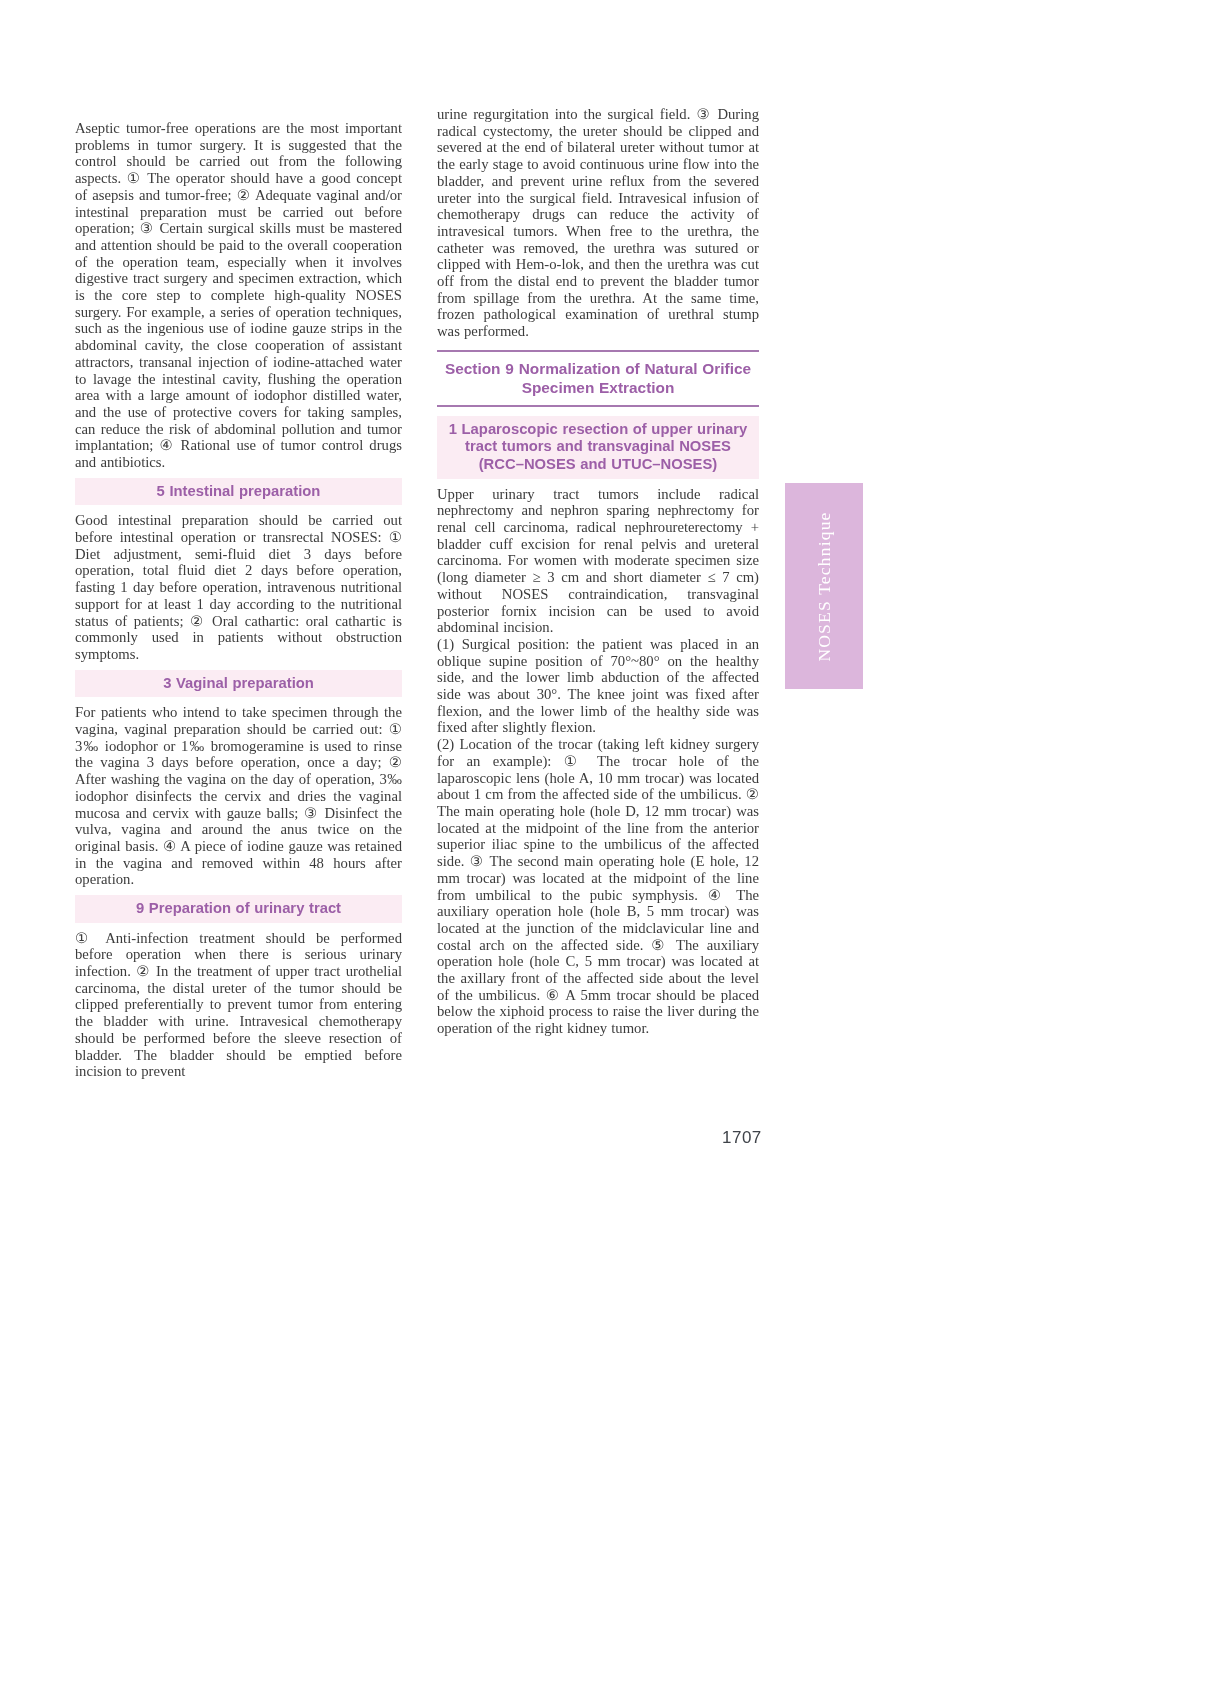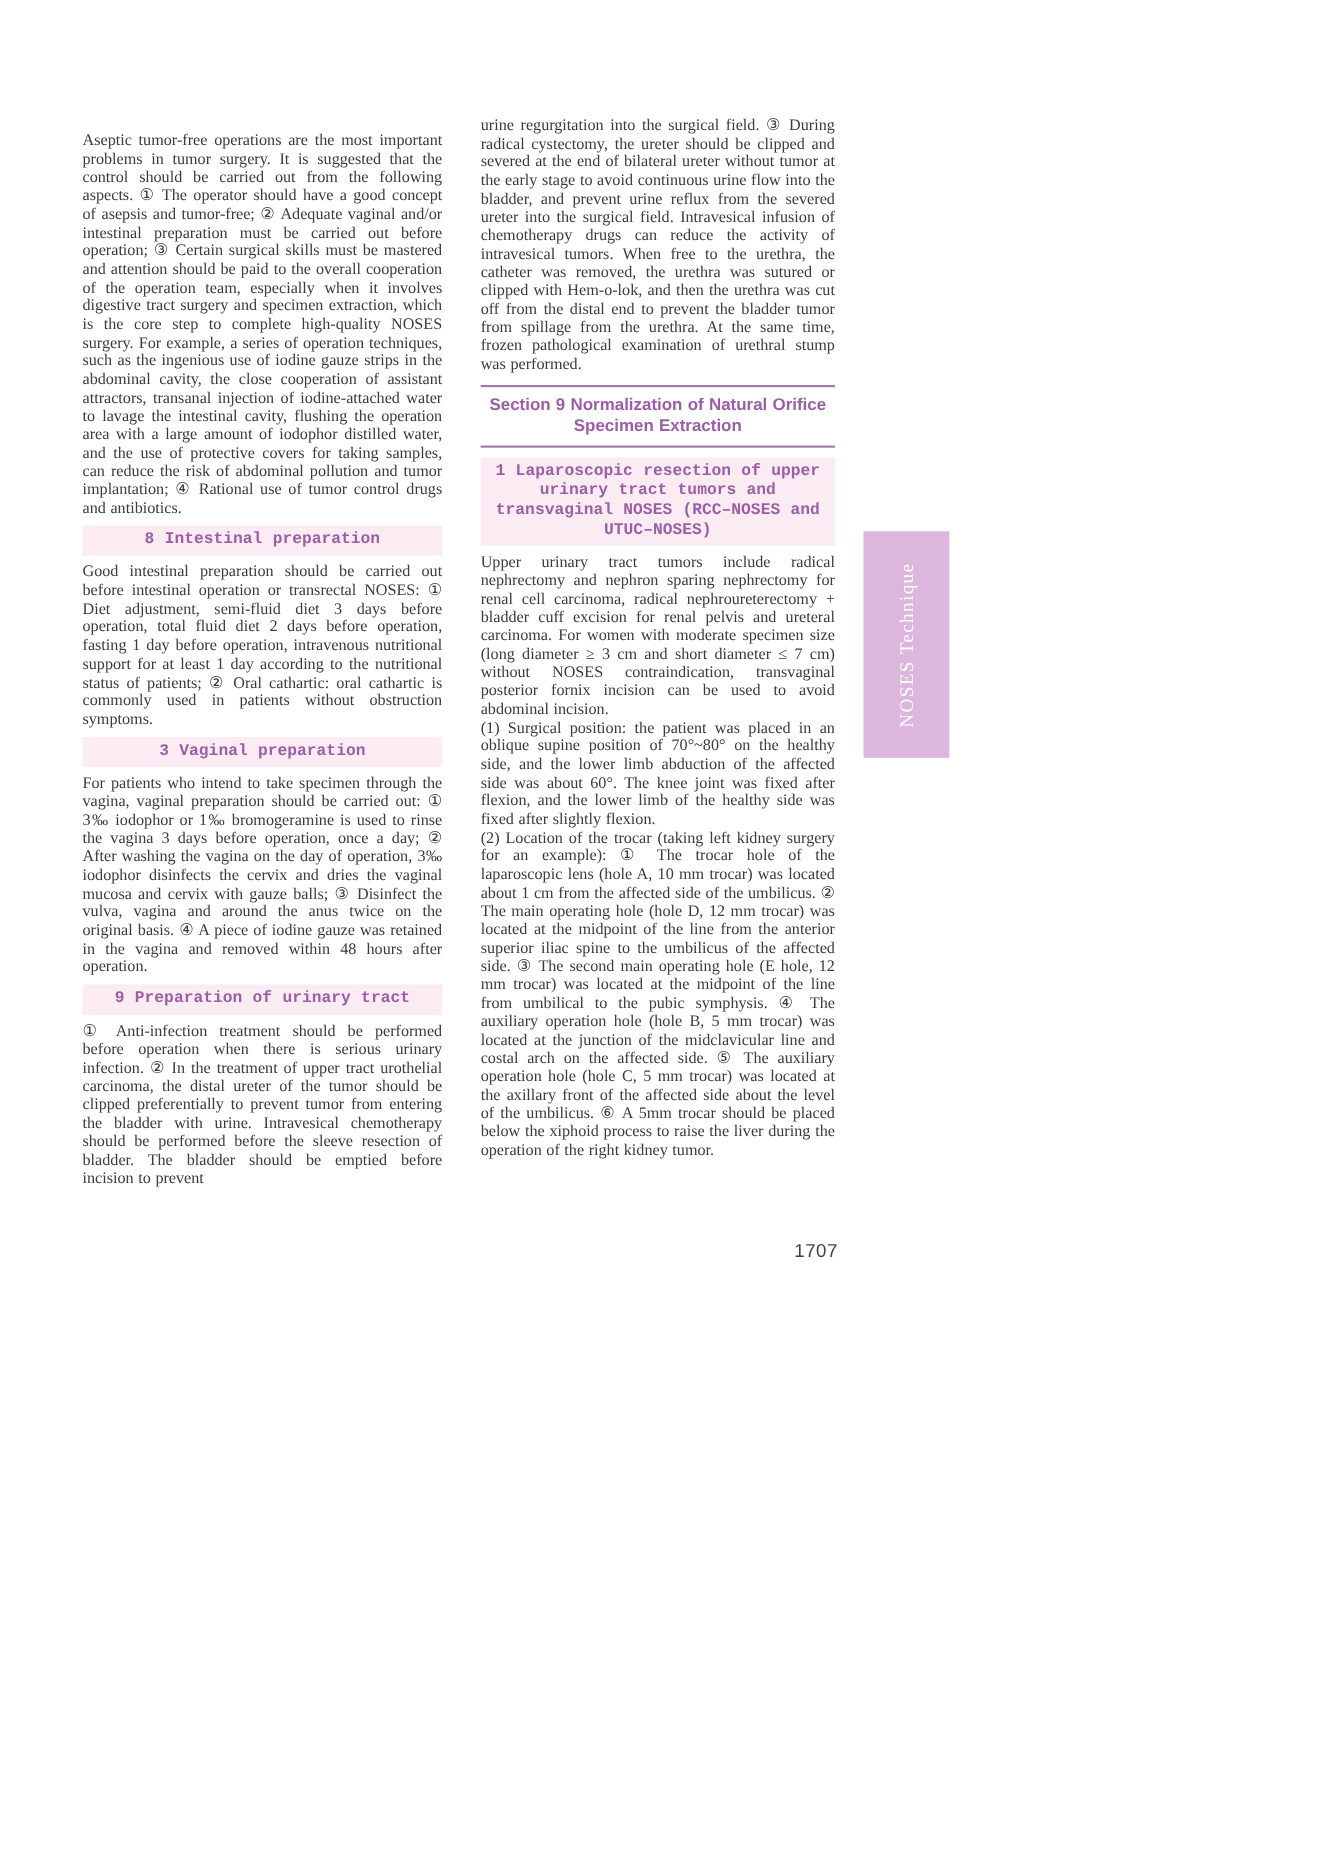--- a/index.html
+++ b/index.html
@@ -37,21 +37,21 @@
     color:var(--accent-purple);
     font-size:15.4px;
     line-height:19px;
     border-top:2px solid var(--rule-purple);
     border-bottom:2px solid var(--rule-purple);
     padding:7px 4px 8px;
     margin-bottom:9px;
   }
   .col-right .section-header { margin-top:10px; }
   .subheading {
-    font-family:Liberation Mono, monospace;
+    font-family:Liberation Sans, sans-serif;
     font-weight:bold;
     text-align:center;
     color:var(--accent-purple);
     background:var(--subheading-bg);
     font-size:14.8px;
     line-height:17.6px;
     padding:5px 6px;
     margin:7px 0;
   }
   .side-tab {
@@ -78,39 +78,39 @@
     letter-spacing:0.5px;
   }
 </style>
 </head>
 <body>
 
 <div class="column col-left">
 
   <p>Aseptic tumor-free operations are the most important problems in tumor surgery. It is suggested that the control should be carried out from the following aspects. ① The operator should have a good concept of asepsis and tumor-free; ② Adequate vaginal and/or intestinal preparation must be carried out before operation; ③ Certain surgical skills must be mastered and attention should be paid to the overall cooperation of the operation team, especially when it involves digestive tract surgery and specimen extraction, which is the core step to complete high-quality NOSES surgery. For example, a series of operation techniques, such as the ingenious use of iodine gauze strips in the abdominal cavity, the close cooperation of assistant attractors, transanal injection of iodine-attached water to lavage the intestinal cavity, flushing the operation area with a large amount of iodophor distilled water, and the use of protective covers for taking samples, can reduce the risk of abdominal pollution and tumor implantation; ④ Rational use of tumor control drugs and antibiotics.</p>
 
-  <h3 class="subheading">8 Intestinal preparation</h3>
+  <h3 class="subheading">5 Intestinal preparation</h3>
   <p>Good intestinal preparation should be carried out before intestinal operation or transrectal NOSES: ① Diet adjustment, semi-fluid diet 3 days before operation, total fluid diet 2 days before operation, fasting 1 day before operation, intravenous nutritional support for at least 1 day according to the nutritional status of patients; ② Oral cathartic: oral cathartic is commonly used in patients without obstruction symptoms.</p>
 
   <h3 class="subheading">3 Vaginal preparation</h3>
   <p>For patients who intend to take specimen through the vagina, vaginal preparation should be carried out: ① 3‰ iodophor or 1‰ bromogeramine is used to rinse the vagina 3 days before operation, once a day; ② After washing the vagina on the day of operation, 3‰ iodophor disinfects the cervix and dries the vaginal mucosa and cervix with gauze balls; ③ Disinfect the vulva, vagina and around the anus twice on the original basis. ④ A piece of iodine gauze was retained in the vagina and removed within 48 hours after operation.</p>
 
   <h3 class="subheading">9 Preparation of urinary tract</h3>
   <p>① Anti-infection treatment should be performed before operation when there is serious urinary infection. ② In the treatment of upper tract urothelial carcinoma, the distal ureter of the tumor should be clipped preferentially to prevent tumor from entering the bladder with urine. Intravesical chemotherapy should be performed before the sleeve resection of bladder. The bladder should be emptied before incision to prevent</p>
 </div>
 
 <div class="column col-right">
   <p>urine regurgitation into the surgical field. ③ During radical cystectomy, the ureter should be clipped and severed at the end of bilateral ureter without tumor at the early stage to avoid continuous urine flow into the bladder, and prevent urine reflux from the severed ureter into the surgical field. Intravesical infusion of chemotherapy drugs can reduce the activity of intravesical tumors. When free to the urethra, the catheter was removed, the urethra was sutured or clipped with Hem-o-lok, and then the urethra was cut off from the distal end to prevent the bladder tumor from spillage from the urethra. At the same time, frozen pathological examination of urethral stump was performed.</p>
 
   <h2 class="section-header">Section 9 Normalization of Natural Orifice Specimen Extraction</h2>
 
   <h3 class="subheading">1 Laparoscopic resection of upper urinary tract tumors and transvaginal NOSES (RCC–NOSES and UTUC–NOSES)</h3>
 
   <p>Upper urinary tract tumors include radical nephrectomy and nephron sparing nephrectomy for renal cell carcinoma, radical nephroureterectomy + bladder cuff excision for renal pelvis and ureteral carcinoma. For women with moderate specimen size (long diameter ≥ 3 cm and short diameter ≤ 7 cm) without NOSES contraindication, transvaginal posterior fornix incision can be used to avoid abdominal incision.</p>
-  <p>(1) Surgical position: the patient was placed in an oblique supine position of 70°~80° on the healthy side, and the lower limb abduction of the affected side was about 60°. The knee joint was fixed after flexion, and the lower limb of the healthy side was fixed after slightly flexion.</p>
+  <p>(1) Surgical position: the patient was placed in an oblique supine position of 70°~80° on the healthy side, and the lower limb abduction of the affected side was about 30°. The knee joint was fixed after flexion, and the lower limb of the healthy side was fixed after slightly flexion.</p>
   <p>(2) Location of the trocar (taking left kidney surgery for an example): ① The trocar hole of the laparoscopic lens (hole A, 10 mm trocar) was located about 1 cm from the affected side of the umbilicus. ② The main operating hole (hole D, 12 mm trocar) was located at the midpoint of the line from the anterior superior iliac spine to the umbilicus of the affected side. ③ The second main operating hole (E hole, 12 mm trocar) was located at the midpoint of the line from umbilical to the pubic symphysis. ④ The auxiliary operation hole (hole B, 5 mm trocar) was located at the junction of the midclavicular line and costal arch on the affected side. ⑤ The auxiliary operation hole (hole C, 5 mm trocar) was located at the axillary front of the affected side about the level of the umbilicus. ⑥ A 5mm trocar should be placed below the xiphoid process to raise the liver during the operation of the right kidney tumor.</p>
 </div>
 
 <div class="side-tab">
   <span>NOSES Technique</span>
 </div>
 
 <div class="page-number">1707</div>
 
 </body></html>

